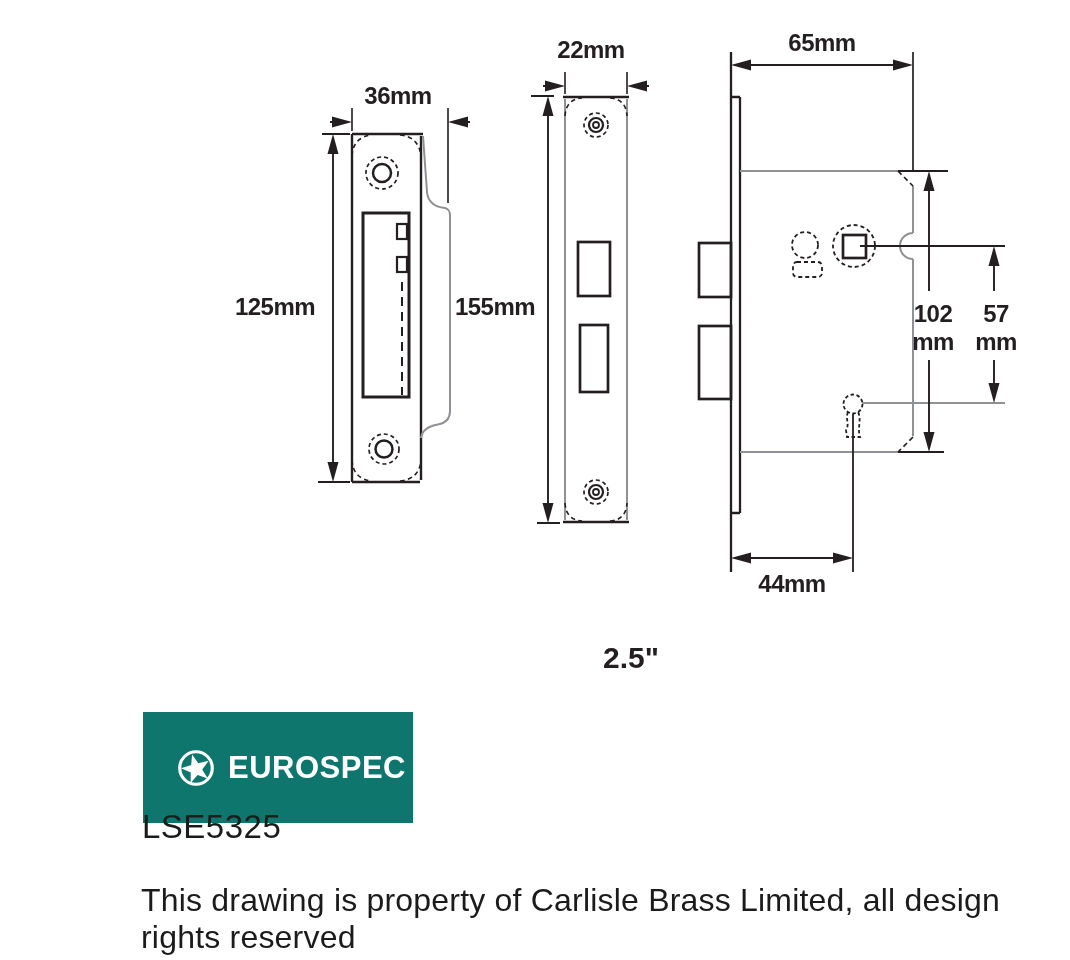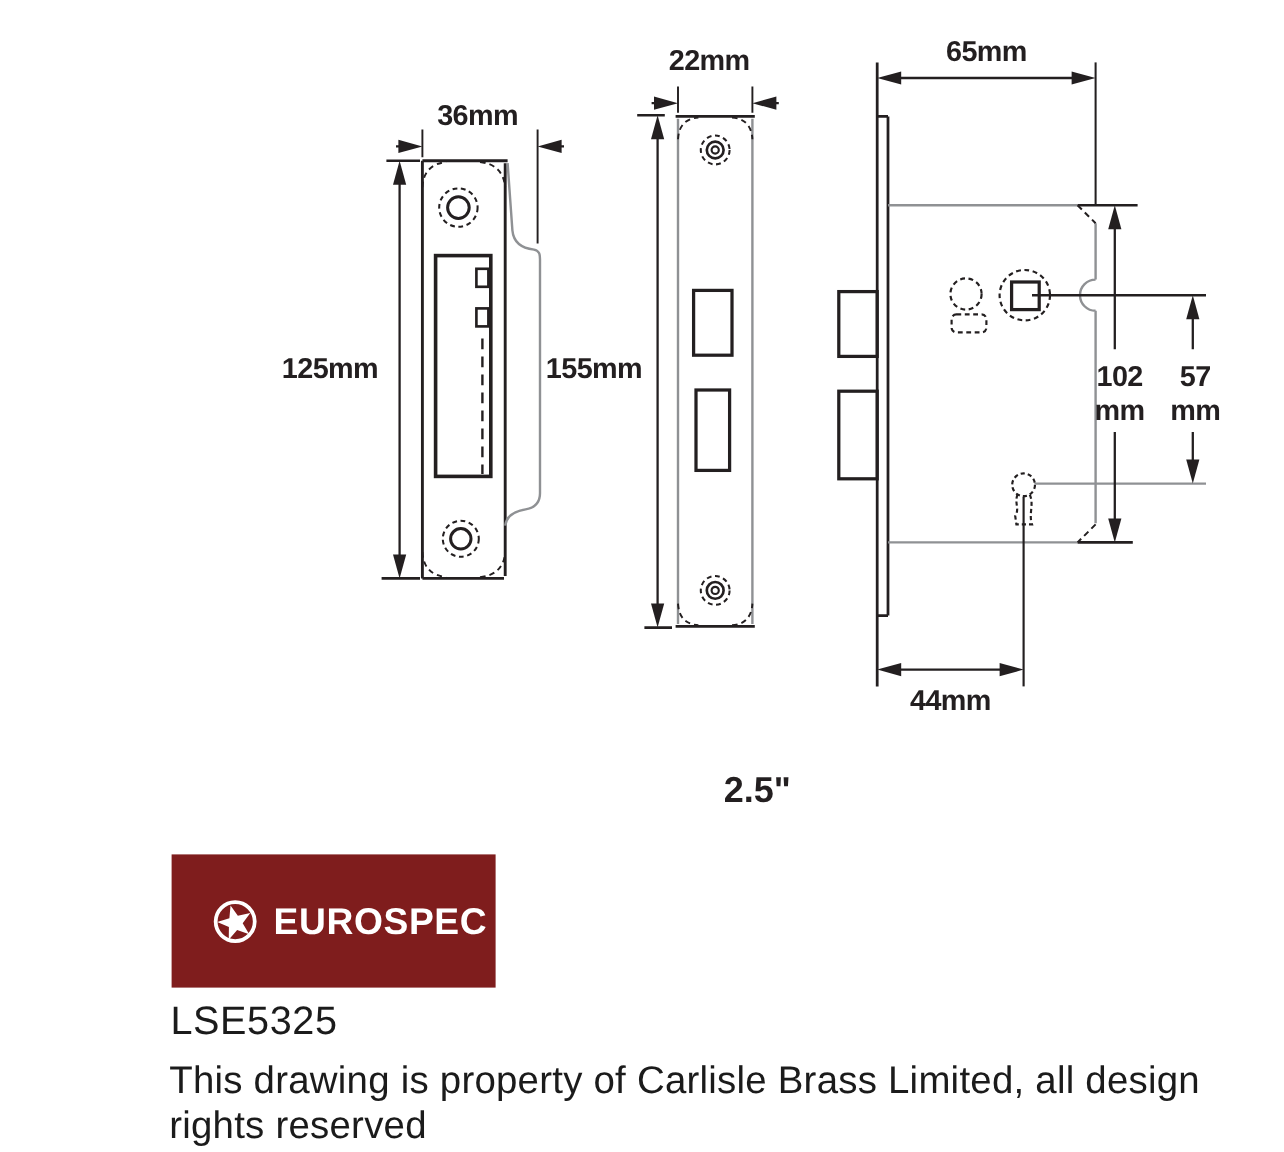--- a/index.html
+++ b/index.html
@@ -7,21 +7,21 @@
           font-family:"Liberation Sans", sans-serif;}
   svg text{font-family:"Liberation Sans", sans-serif;}
   .dim{font-weight:700;font-size:24px;fill:#231f20;text-anchor:middle;letter-spacing:-0.5px;}
   .dim-lg{font-weight:700;font-size:30px;fill:#231f20;text-anchor:middle;}
   .ink{stroke:#231f20;fill:none;}
   .gray{stroke:#8f9194;fill:none;}
   .arrow{fill:#231f20;stroke:none;}
   .logo-box{position:absolute;left:143px;top:712px;width:270px;height:111px;
             display:flex;align-items:center;padding-left:32px;box-sizing:border-box;gap:11px;}
   .logo-text{color:#ffffff;font-weight:700;font-size:31px;letter-spacing:0.5px;}
-  .product-code{position:absolute;left:142px;top:832px;font-size:33px;font-weight:400;
+  .product-code{position:absolute;left:142px;top:808px;font-size:33px;font-weight:400;
                 color:#1b1b1b;letter-spacing:0.5px;}
   .rights{position:absolute;left:141px;top:882px;font-size:32px;font-weight:400;
           color:#1b1b1b;letter-spacing:0.2px;}
 </style>
 </head>
 <body>
 
 <div id="canvas">
 
   <svg width="1070" height="700" viewBox="0 0 1070 700">
@@ -144,21 +144,21 @@
       <path class="ink" stroke-width="1.9" d="M745,558 H839"></path>
       <polygon class="arrow" points="731,558 751,552.5 751,563.5"></polygon>
       <polygon class="arrow" points="853,558 833,552.5 833,563.5"></polygon>
       <text class="dim" x="792" y="592">44mm</text>
     </g>
 
     <text class="dim-lg" x="631" y="668">2.5"</text>
   </svg>
 
   
-  <div class="logo-box" style="background:#7f1d1d;">
+  <div class="logo-box" style="background:#0f766e;">
     <svg width="42" height="42" viewBox="0 0 40 40">
       <circle cx="20" cy="20" r="15.5" fill="none" stroke="#ffffff" stroke-width="3"></circle>
       <g transform="translate(20,21) rotate(-15) scale(1.1)">
         <polygon fill="#ffffff" points="0,-13 3.17,-4.37 12.36,-4.02 5.14,1.67 7.64,10.52 0,5.4 -7.64,10.52 -5.14,1.67 -12.36,-4.02 -3.17,-4.37"></polygon>
       </g>
     </svg>
     <span class="logo-text">EUROSPEC</span>
   </div>
 
   <div class="product-code">LSE5325</div>

